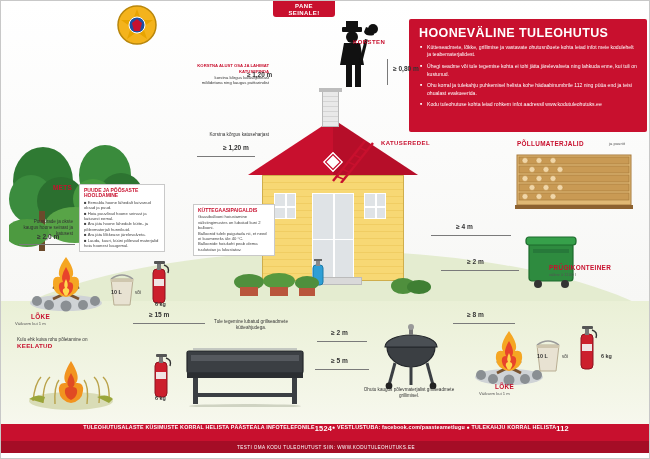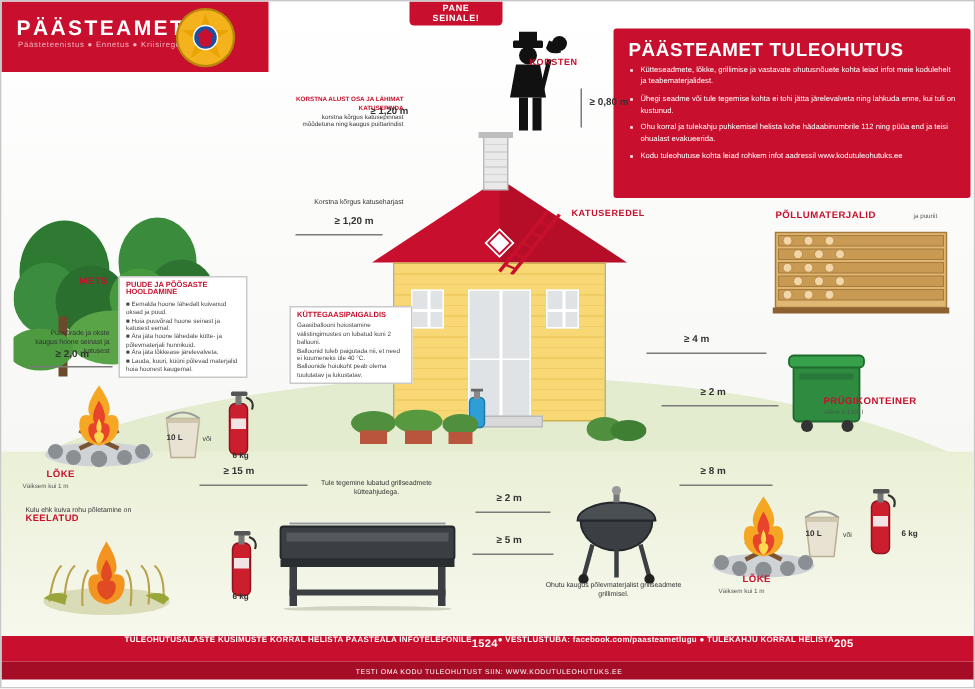--- a/index.html
+++ b/index.html
@@ -189,38 +189,34 @@
 </style>
 </head>
 <body>
 
 <div id="poster">
 
   <div class="sky"></div>
   <div class="ground-curve"></div>
   <div class="ground" style="top:300px;height:125px;background:linear-gradient(#eaf0d6,#f7f8ee)"></div>
 
-  <div class="brand">
-    <div class="brand-title">PÄÄSTEAMET</div>
-    <div class="brand-sub">Päästeteenistus ● Ennetus ● Kriisireguleerimine</div>
-  </div>
   <svg class="crest" viewBox="0 0 42 42">
     <circle cx="21" cy="21" r="19" fill="#f4b31c" stroke="#b8860b" stroke-width="1.5"></circle>
     <path d="M21 5 L25 16 L37 16 L27 23 L31 35 L21 28 L11 35 L15 23 L5 16 L17 16 Z" fill="#e8a400"></path>
     <circle cx="21" cy="21" r="8" fill="#1d4fa0" stroke="#fff" stroke-width="1"></circle>
     <path d="M21 15 l5 4 -2 8 h-6 l-2 -8 z" fill="#c8102e"></path>
   </svg>
 
   <div class="pane-tag">
     <span>PANE</span><br>
     <span>SEINALE!</span>
   </div>
 
   <div class="panel">
-    <h1>PÄÄSTEAMET TULEOHUTUS</h1>
+    <h1>HOONEVÄLINE TULEOHUTUS</h1>
     <ul>
       <li>Kütteseadmete, lõkke, grillimise ja vastavate ohutusnõuete kohta leiad infot meie kodulehelt ja teabematerjalidest.</li>
       <li>Ühegi seadme või tule tegemise kohta ei tohi jätta järelevalveta ning lahkuda enne, kui tuli on kustunud.</li>
       <li>Ohu korral ja tulekahju puhkemisel helista kohe hädaabinumbrile 112 ning püüa end ja teisi ohualast evakueerida.</li>
       <li>Kodu tuleohutuse kohta leiad rohkem infot aadressil www.kodutuleohutuks.ee</li>
     </ul>
   </div>
 
   <svg style="position:absolute;left:8px;top:128px;width:145px;height:150px" viewBox="0 0 145 150">
     <ellipse cx="34" cy="52" rx="30" ry="34" fill="#2f7a33"></ellipse>
@@ -499,19 +495,19 @@
     <rect x="7" y="3" width="11" height="3" rx="1" fill="#555"></rect>
     <path d="M17 7 q6 2 4 8" fill="none" stroke="#333" stroke-width="1.4"></path>
     <rect x="7" y="21" width="10" height="7" fill="#f0e4e4"></rect>
   </svg>
   <div class="kg" style="left:600px;top:352px">6 kg</div>
 
   <div class="footer1">
     <span>TULEOHUTUSALASTE KÜSIMUSTE KORRAL HELISTA PÄÄSTEALA INFOTELEFONILE </span>
     <span class="big">1524</span>
     <span> ● VESTLUSTUBA: facebook.com/paasteametlugu ● TULEKAHJU KORRAL HELISTA </span>
-    <span class="big">205</span>
+    <span class="big">112</span>
   </div>
   <div class="footer2">
     <span>TESTI OMA KODU TULEOHUTUST SIIN: WWW.KODUTULEOHUTUKS.EE</span>
   </div>
 
 </div>
 
 </body></html>

